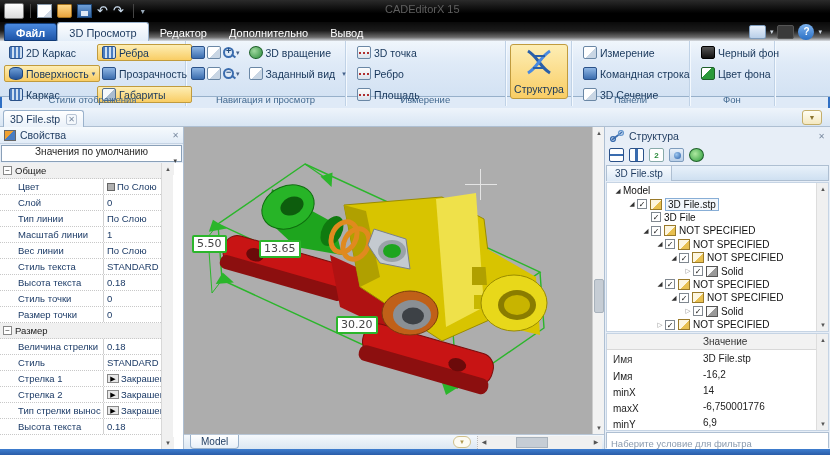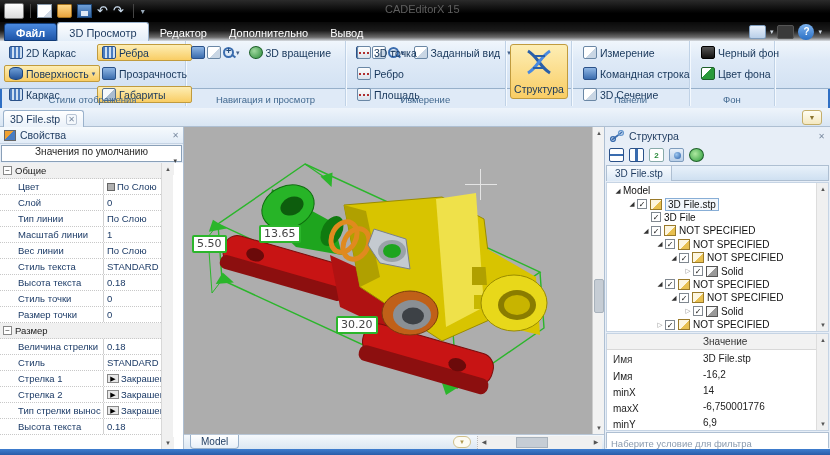--- a/index.html
+++ b/index.html
@@ -26,21 +26,21 @@
   .rtab.file { background:linear-gradient(#4a8ae0,#1d55a8); border:1px solid #123c78; font-weight:bold; margin-left:4px; }
   .rtab.active { background:linear-gradient(#fdfeff,#e3edf8); color:#1d3a5f; border:1px solid #9ab2cc; border-bottom:none; height:19px; }
   .tr-icons { position:absolute; right:8px; top:2px; display:flex; align-items:center; gap:4px; }
   .tri { width:17px; height:14px; border-radius:2px; position:relative; }
   .tri-mon { background:linear-gradient(#e8f0fa,#b9cfe8); border:1px solid #7e9cbd; }
   .tri-dim { background:#3a3a3a; border:1px solid #555; }
   .tri-help { width:16px; height:16px; border-radius:50%; background:linear-gradient(#7db3ef,#2a6fc4); color:#fff; font-size:10px; font-weight:bold; text-align:center; line-height:16px; }
   .tri-dd { color:#cfd8e2; font-size:7px; }
 
   
-  .ribbon { position:absolute; left:-2px; top:41px; width:830px; height:48px; background:linear-gradient(180deg,#f0f6fc 0%,#dfeaf7 40%,#d3e2f3 100%); border-bottom:1px solid #97b0ca; }
+  .ribbon { position:absolute; left:-2px; top:41px; width:830px; height:56px; background:linear-gradient(180deg,#f0f6fc 0%,#dfeaf7 40%,#d3e2f3 100%); border-bottom:1px solid #97b0ca; }
   .rgroup { position:absolute; top:0; height:65px; border-right:1px solid #c0d2e6; box-shadow:1px 0 0 #f4f9fe; }
   .glabel { position:absolute; bottom:1px; left:0; right:0; text-align:center; font-size:9.5px; color:#41688f; }
   .rbtn { display:flex; align-items:center; gap:3px; font-size:10.5px; color:#17365a; padding:1px 4px; border:1px solid transparent; border-radius:2px; white-space:nowrap; height:17px; }
   .rbtn.toggled { background:linear-gradient(#fdeeb5,#f9cd64); border-color:#c09b3e; }
   .ricon { width:14px; height:13px; display:inline-block; position:relative; flex:none; border-radius:2px; }
   .ri-blue { background:linear-gradient(#8fb6e4,#3a6cae); border:1px solid #2a5189; }
   .ri-grid { background:repeating-linear-gradient(90deg,#4a7cc0 0 2px,#cfe0f2 2px 4px), repeating-linear-gradient(0deg,#4a7cc0 0 2px,#cfe0f2 2px 4px); border:1px solid #2a5189; }
   .ri-cyl { background:linear-gradient(#6f9fd8,#24549a); border:1px solid #1c457e; border-radius:45%/30%; }
   .ri-glass { border:2px solid #3a6cae; border-radius:50%; width:11px; height:11px; background:#dfeaf7; }
   .ri-glass::after { content:""; position:absolute; width:5px; height:2px; background:#3a6cae; right:-4px; bottom:-1px; transform:rotate(40deg); }
@@ -200,21 +200,21 @@
           </div>
         <div class="rbtn toggled">
             <span class="ricon ri-cube"></span>
             <span>Габариты</span>
           </div>
       </div>
       <div class="glabel">Стили отображения</div>
     </div>
 
     <div class="rgroup" style="left:186px; width:160px;">
-      <div style="position:absolute; left:5px; top:3px; display:flex; flex-direction:row; gap:20px;">
+      <div style="position:absolute; left:5px; top:3px; display:flex; flex-direction:column; gap:4px;">
         <div class="rrow">
           <span class="ricon ri-blue"></span>
           <span class="ricon ri-box"></span>
           <span class="ricon ri-glass plus"></span>
             <span class="dd">▾</span>
           <div class="rbtn" style="margin-left:2px;">
               <span class="ricon ri-globe"></span>
               <span>3D вращение</span>
             </div>
         </div>
@@ -482,21 +482,21 @@
             <ellipse cx="226" cy="186" rx="28" ry="22" fill="#c06018" stroke="#7a3c0c" stroke-width="1"></ellipse>
             <ellipse cx="228" cy="188" rx="19" ry="15" fill="#8a8f94"></ellipse>
             <ellipse cx="229" cy="189" rx="11" ry="8.5" fill="#3d4146"></ellipse>
           </g>
         </svg>
         
         <div class="cross-h" style="left:281px; top:57px; width:32px; height:1px;"></div>
         <div class="cross-v" style="left:296px; top:42px; width:1px; height:31px;"></div>
         
         <div class="dimlabel" style="left:8px; top:108px;">5.50</div>
-        <div class="dimlabel" style="left:75px; top:98px;">13.65</div>
+        <div class="dimlabel" style="left:75px; top:113px;">13.65</div>
         <div class="dimlabel" style="left:152px; top:189px;">30.20</div>
       </div>
 
       <div class="vscroll">
         <span class="sarrow" style="top:0; background:none;">▲</span>
         <div class="vthumb" style="top:152px; height:34px;"></div>
         <span class="sarrow" style="bottom:0; background:none;">▼</span>
       </div>
 
       <div class="vpbottom">

